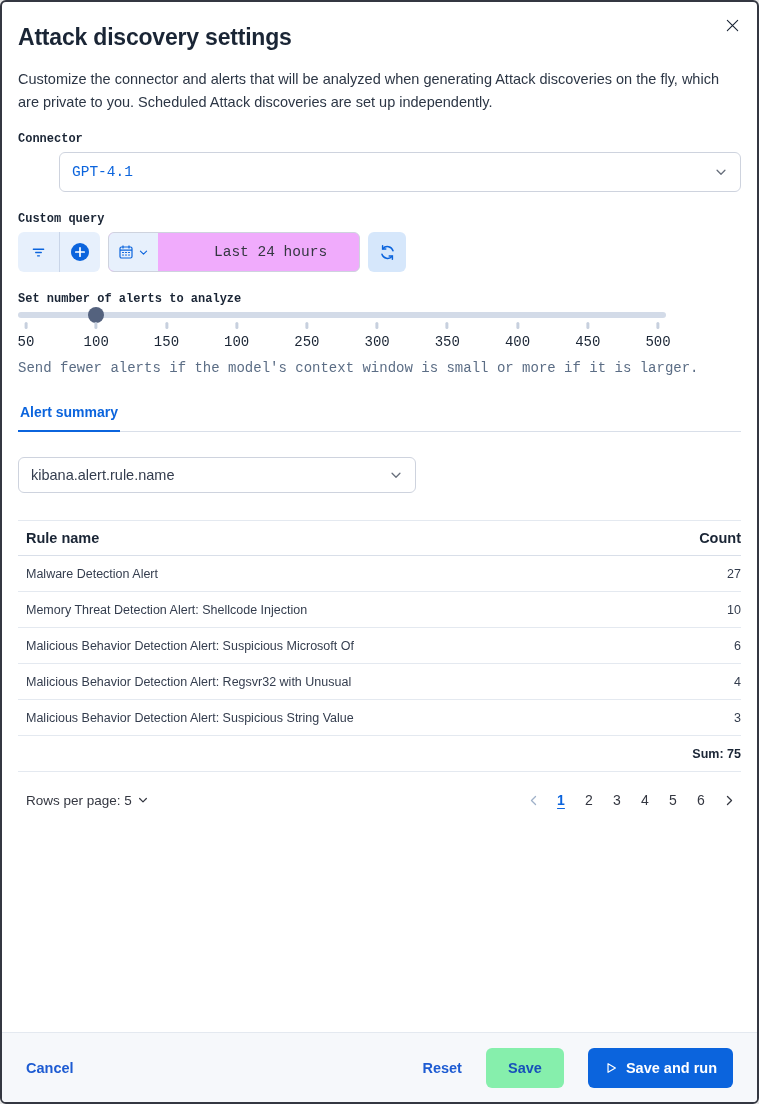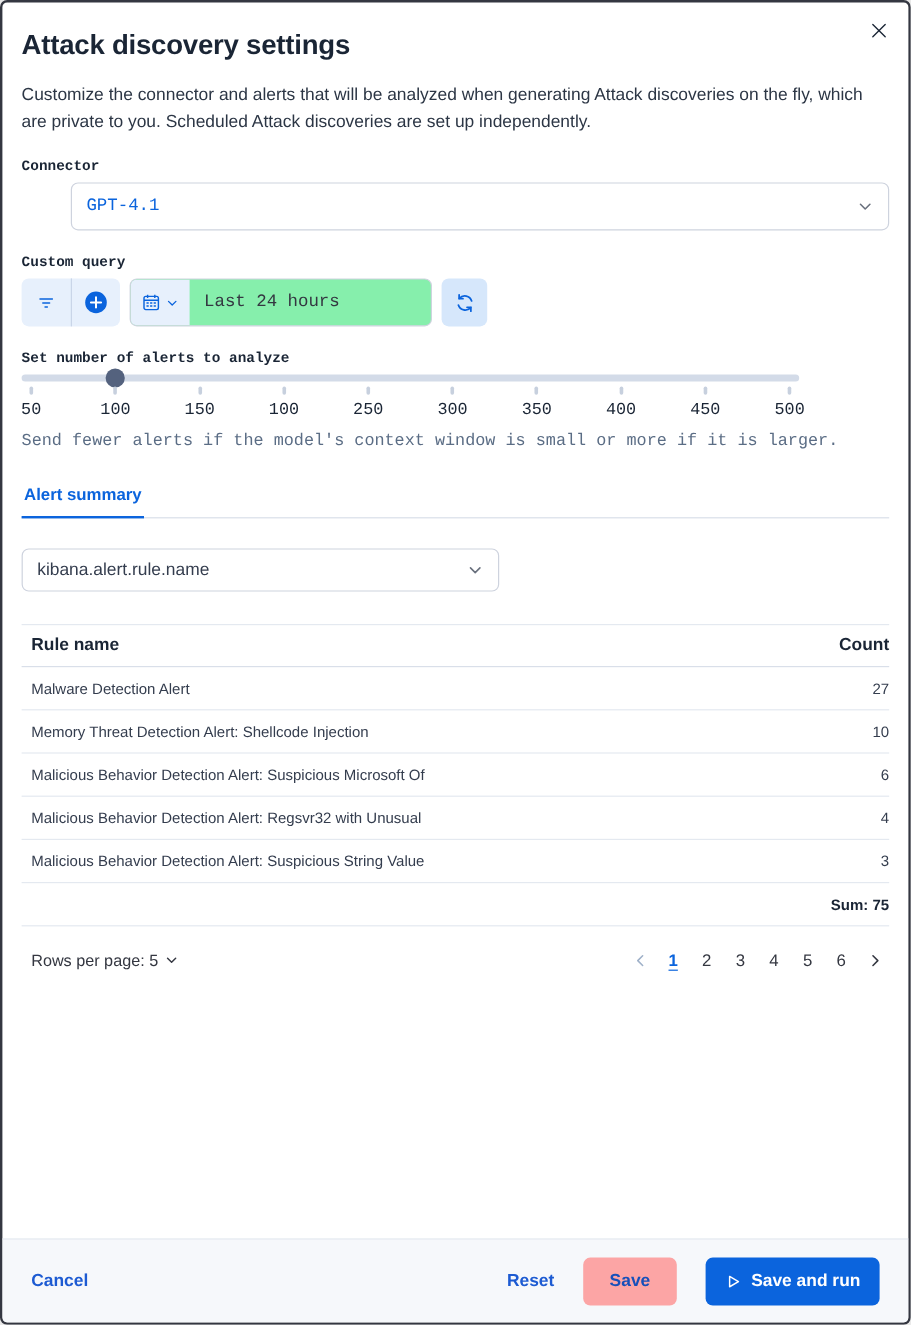--- a/index.html
+++ b/index.html
@@ -78,21 +78,21 @@
   .kql-input input {
     border: none; outline: none; flex: 1;
     font-size: 14.5px; color: #343d4e; background: transparent;
     font-family: inherit;
   }
   .kql-input input::placeholder { color: #69707d; }
   .date-picker {
     flex: 0 0 252px;
     display: flex; align-items: stretch;
     border: 1px solid #ced3de; border-radius: 6px;
-    background: #86efac; overflow: hidden;
+    background: #f0abfc; overflow: hidden; gap: 44px;
   }
   .date-picker .cal-seg {
     display: flex; align-items: center; gap: 4px;
     padding: 0 9px; background: #e7f0fc; cursor: pointer;
     border: none;
   }
   .date-picker .range {
     display: flex; align-items: center; padding: 0 12px;
     font-size: 14.5px; color: #343741; cursor: pointer;
   }
@@ -201,21 +201,21 @@
     border-top: 1px solid #e4e9f0;
   }
   .link-btn {
     background: none; border: none; cursor: pointer;
     font-size: 14.5px; font-weight: 600; color: #1d5bd2;
     font-family: inherit; padding: 0;
   }
   .footer-right { display: flex; align-items: center; gap: 24px; }
   .save-btn {
     height: 40px; min-width: 78px; padding: 0 16px;
-    background: #fca5a5; color: #1750ba;
+    background: #86efac; color: #1750ba;
     border: none; border-radius: 6px; cursor: pointer;
     font-size: 14.5px; font-weight: 600; font-family: inherit;
   }
   .save-run-btn {
     height: 40px; padding: 0 16px;
     display: flex; align-items: center; gap: 8px;
     background: #0b64dd; color: #fff;
     border: none; border-radius: 6px; cursor: pointer;
     font-size: 14.5px; font-weight: 700; font-family: inherit;
   }

